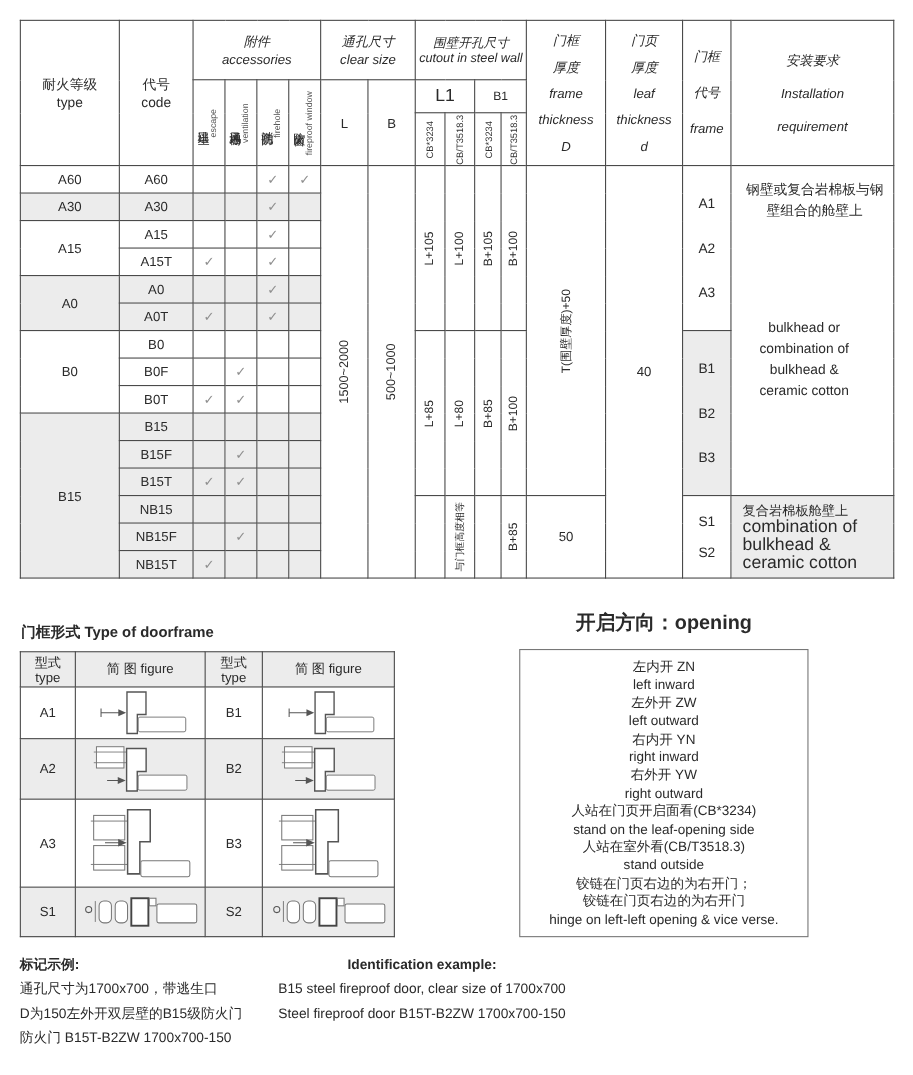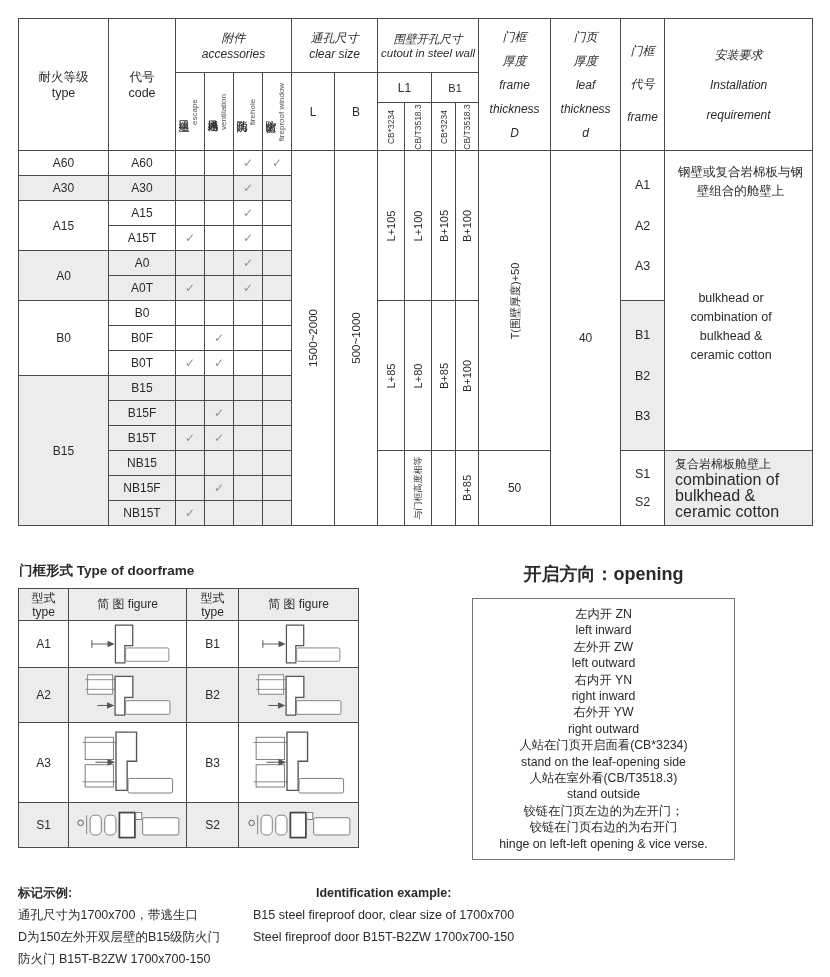--- a/index.html
+++ b/index.html
@@ -34,39 +34,39 @@
   .framecell div.stack{display:flex;flex-direction:column;justify-content:space-evenly;height:148px;font-size:12.5px;}
   .framecell div.stack2{display:flex;flex-direction:column;justify-content:space-evenly;height:72px;font-size:12.5px;}
   .install1{vertical-align:top !important;text-align:left;padding:12px 8px 0 12px !important;}
   .inst-zh{font-size:12.5px;line-height:19px;}
   .inst-en1{margin-top:88px;font-size:12.5px;line-height:19px;max-width:108px;}
   .install2{vertical-align:top !important;text-align:left !important;padding:5px 4px 0 10px !important;}
   .inst-zh2{font-size:12px;line-height:16px;}
   .inst-en2{font-size:16px;line-height:16px;max-width:112px;}
 
   
-  .section{display:flex;margin-top:36px;align-items:flex-start;}
+  .section{display:flex;margin-top:28px;align-items:flex-end;}
   .df-col{width:340px;}
   .sec-title{font-size:13.5px;font-weight:600;margin:0 0 8px 1px;}
   .df{width:340px;}
   .df th,.df td{border:1px solid #4a4a4a;text-align:center;vertical-align:middle;font-weight:normal;font-size:12px;padding:0;}
   .df thead tr{height:32px;background:#ececec;}
   .df .rsh{background:#ececec;}
   .rowA1{height:47px;}
   .rowA2{height:55px;}
   .rowA3{height:80px;}
   .rowS{height:45px;}
   .tlab{font-size:12.5px;}
   .thead2{white-space:pre-line;line-height:14px;font-size:12px;}
 
   .open-col{margin-left:114px;width:263px;}
   .open-title{font-size:18px;font-weight:600;text-align:center;margin:0 0 12px 0;}
   .open-box{border:1px solid #777;padding:7px 2px;text-align:center;font-size:12.3px;line-height:16.4px;}
 
-  .notes{display:flex;margin-top:22px;font-size:12.5px;line-height:22px;}
+  .notes{display:flex;margin-top:14px;font-size:12.5px;line-height:22px;}
   .notes .zh{width:235px;white-space:nowrap;}
   .notes .en{white-space:nowrap;text-align:center;}
   .nt{font-weight:600;}
 
   svg.fig{display:block;margin:0 auto;}
 </style>
 </head>
 <body>
 
 <svg width="0" height="0" style="position:absolute" aria-hidden="true">
@@ -179,21 +179,21 @@
         <th rowspan="2" class="acc-h">
             <span class="acczh">消防孔</span>
             <span class="accen">firehole</span>
           </th>
         <th rowspan="2" class="acc-h">
             <span class="acczh">防火窗</span>
             <span class="accen">fireproof window</span>
           </th>
         <th rowspan="2">L</th>
         <th rowspan="2">B</th>
-        <th colspan="2" style="font-size:12px">L1</th>
+        <th colspan="2" style="font-size:16px">L1</th>
         <th colspan="2" style="font-size:11px">B1</th>
       </tr>
       <tr class="hrow3">
         <th class="vcell">
             <span class="rot cb">CB*3234</span>
           </th>
         <th class="vcell">
             <span class="rot cb">CB/T3518.3</span>
           </th>
         <th class="vcell">
@@ -479,21 +479,21 @@
         <div>左外开 ZW</div>
         <div>left outward</div>
         <div>右内开 YN</div>
         <div>right inward</div>
         <div>右外开 YW</div>
         <div>right outward</div>
         <div>人站在门页开启面看(CB*3234)</div>
         <div>stand on the leaf-opening side</div>
         <div>人站在室外看(CB/T3518.3)</div>
         <div>stand outside</div>
-        <div>铰链在门页左边的为左开门；</div>
+        <div>铰链在门页右边的为右开门；</div>
         <div>铰链在门页右边的为右开门</div>
         <div>hinge on left-left opening &amp; vice verse.</div>
       </div>
     </div>
   </div>
 
   <div class="notes">
     <div class="zh">
       <div class="nt">标记示例:</div>
       <div>通孔尺寸为1700x700，带逃生口</div>

